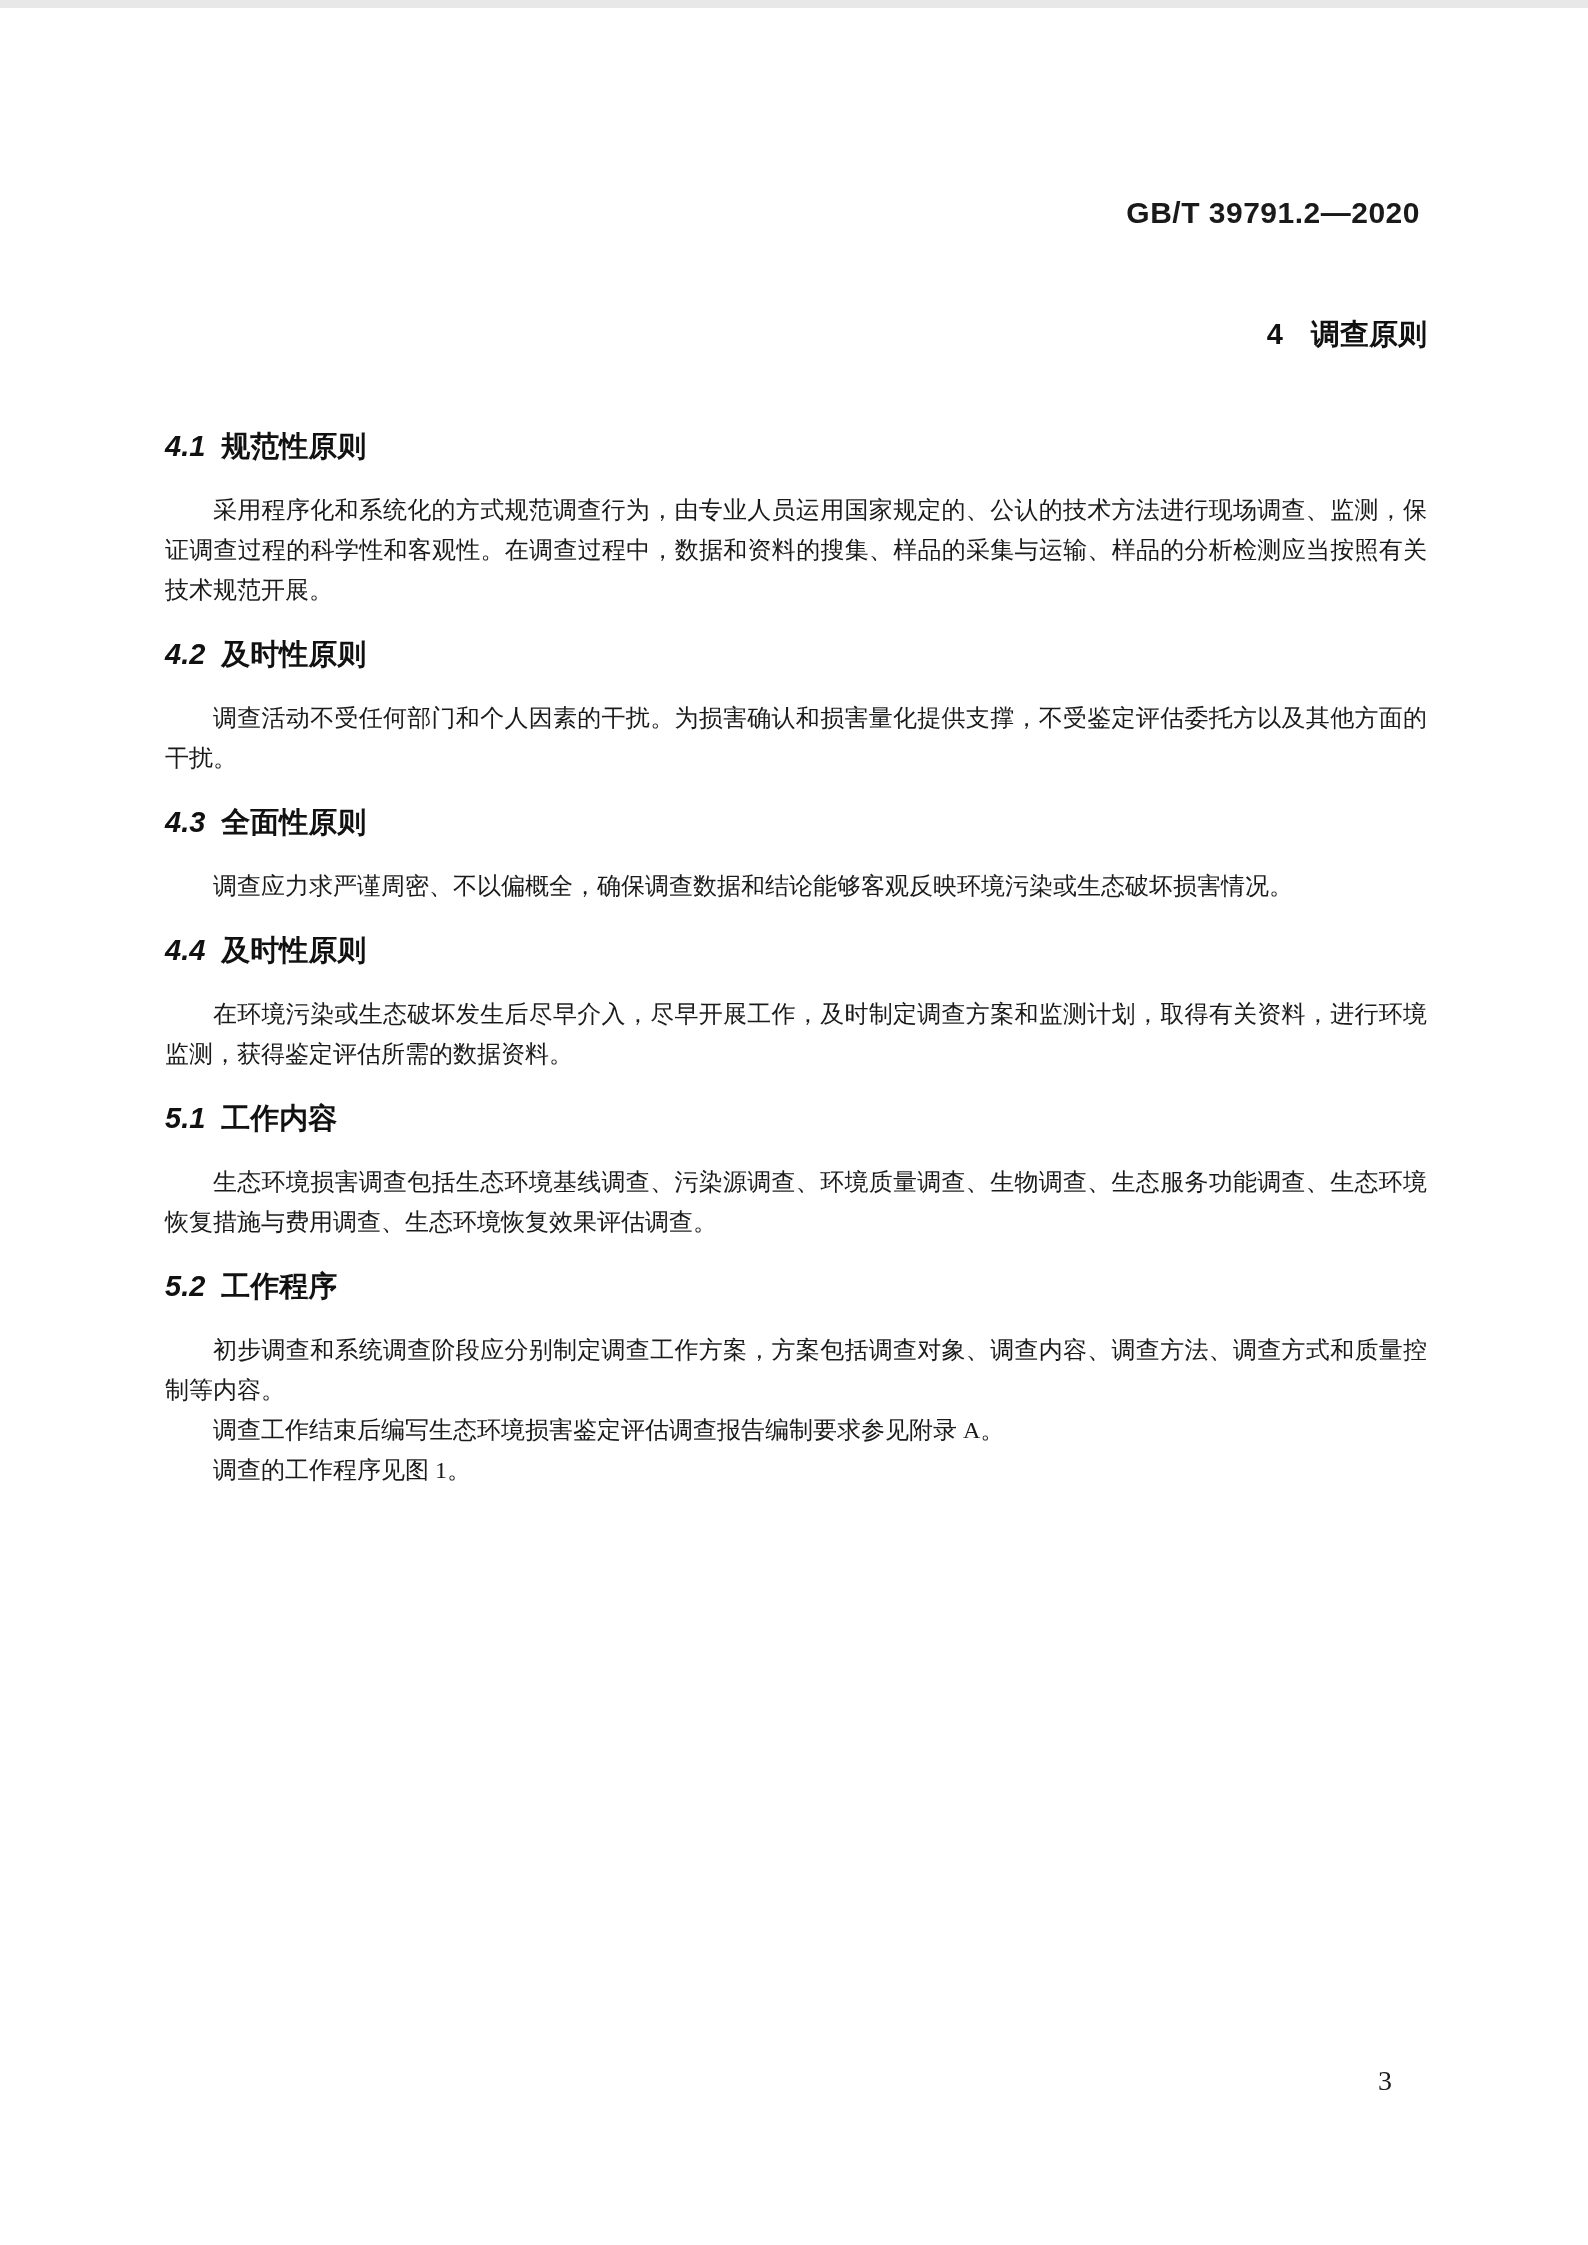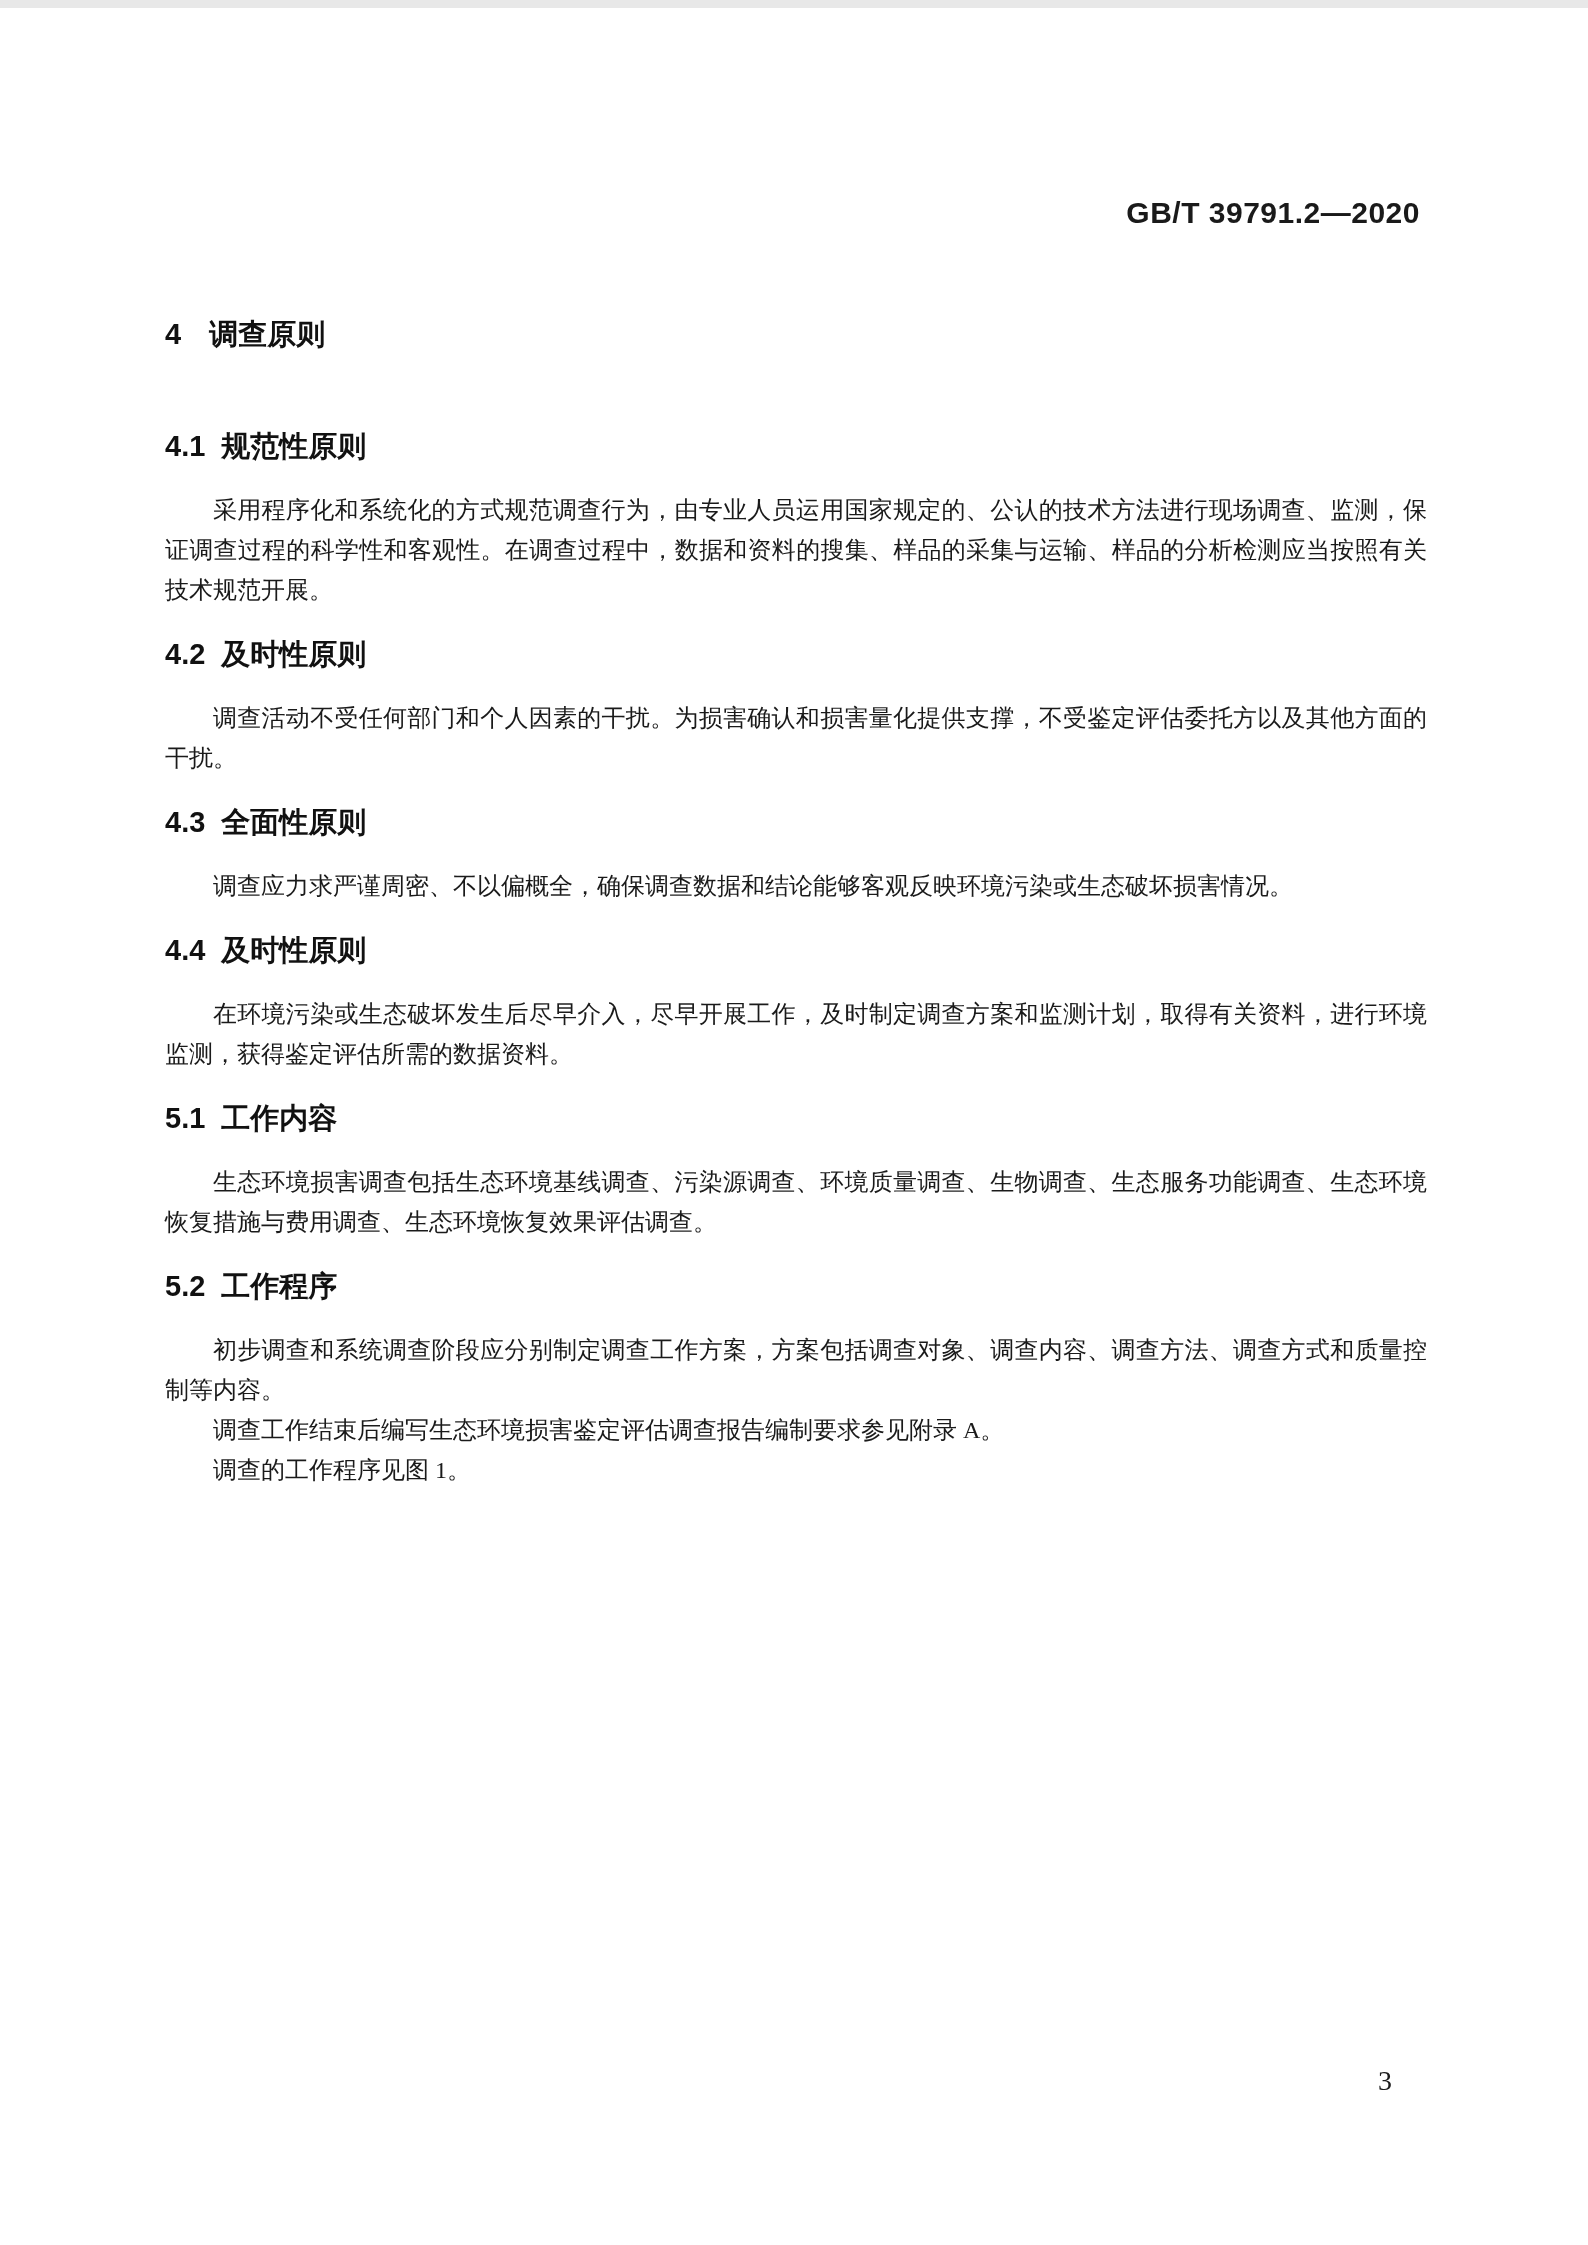--- a/index.html
+++ b/index.html
@@ -27,24 +27,24 @@
     padding-top:250px;
     color:#1a1a1a;
   }
   h1.chapter-heading, h2.clause-heading {
     font-family:"Liberation Sans", sans-serif;
     font-weight:bold;
     color:#111;
     font-size:29px;
     line-height:40px;
   }
-  h1.chapter-heading { margin:56px 0 72px 0; }
+  h1.chapter-heading { margin:56px 0 72px 0;text-align:right; }
   h2.clause-heading  { margin:24px 0 24px 0; }
   h1 .sec-num { display:inline-block; margin-right:28px; }
-  h2 .sec-num { display:inline-block; margin-right:16px; }
+  h2 .sec-num { display:inline-block; margin-right:16px;font-style:italic; }
   p.body-paragraph {
     margin:0;
     font-family:"Liberation Serif", serif;
     font-size:24px;
     line-height:40px;
     text-align:justify;
     text-indent:2em;
     color:#1a1a1a;
   }
   .page-footer {

